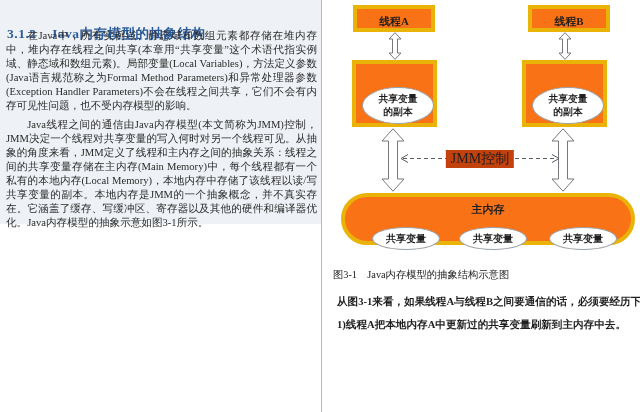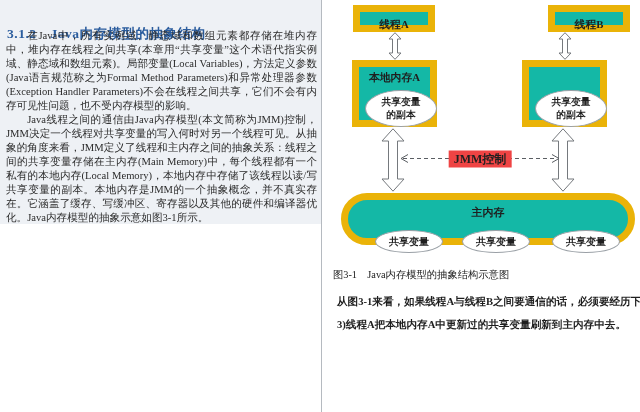--- a/index.html
+++ b/index.html
@@ -42,35 +42,35 @@
   .left-text {
     position: absolute;
     left: 6px; top: 29px;
     width: 311px;
     font-size: 10.6px;
     line-height: 14px;
     text-align: justify;
     color: #2b2b2b;
   }
   .left-text p { text-indent: 2em; }
-  .left-text p + p { }
+  .left-text p + p { margin-top: 5px; }
 
   
   .dbox {
     position: absolute;
-    border: 7px solid #eab308;
-    background: #14b8a6;
+    border: 4px solid #eab308;
+    background: #f97316;
     color: #1f1f1f;
     font-weight: bold;
     font-size: 10.8px;
     text-align: center;
   }
   .thread-box { width: 82px; height: 27px; line-height: 25px; top: 5px; }
   .thread-a { left: 353px; }
-  .thread-b { left: 548px; }
+  .thread-b { left: 528px; }
 
   .local-box { width: 85px; height: 67px; top: 60px; }
   .local-a { left: 352px; }
   .local-b { left: 522px; }
   .local-box .local-label { display: block; margin-top: 4px; font-size: 10.8px; }
   .copy-oval {
     position: absolute;
     left: 6px; top: 23px;
     width: 72px; height: 37px;
     border: 1px solid #9aa0a6;
@@ -89,24 +89,24 @@
   .arrow-sm-b { left: 558px; top: 32px; }
   .arrow-lg-a { left: 381px; top: 128px; }
   .arrow-lg-b { left: 551px; top: 128px; }
 
   .jmm-arrow { position: absolute; left: 399px; top: 151px; width: 162px; height: 15px; }
   .jmm-arrow svg { position: absolute; left: 0; top: 0; }
   .jmm-label {
     position: absolute;
     left: 50%; top: 50%;
     transform: translate(-50%, -50%);
-    background: #ef4444;
+    background: #c2410c;
     padding: 0 5px;
-    font-size: 12px;
-    font-weight: bold;
+    font-size: 14px;
+    font-weight: normal;
     color: #1f1f1f;
     white-space: nowrap;
     z-index: 2;
   }
 
   .main-memory { left: 341px; top: 193px; width: 294px; height: 52px; border-radius: 27px; }
   .main-memory .mm-label { display: block; margin-top: 5px; font-size: 11px; }
   .mm-oval {
     position: absolute;
     top: 30px;
@@ -171,21 +171,20 @@
         <polygon points="7,0.7 13,7 9.5,7 9.5,21 13,21 7,27.3 1,21 4.5,21 4.5,7 1,7" fill="#ffffff" stroke="#75797d" stroke-width="1"></polygon>
       </svg>
   </span>
   <span class="arrow-icon arrow-sm-b">
     <svg width="14" height="28" viewBox="0 0 14 28">
         <polygon points="7,0.7 13,7 9.5,7 9.5,21 13,21 7,27.3 1,21 4.5,21 4.5,7 1,7" fill="#ffffff" stroke="#75797d" stroke-width="1"></polygon>
       </svg>
   </span>
 
   <div class="dbox local-box local-a">
-    <span class="local-label">本地内存A</span>
     <div class="copy-oval">
       <span>共享变量</span>
       <span>的副本</span>
     </div>
   </div>
   <div class="dbox local-box local-b">
     <div class="copy-oval">
       <span>共享变量</span>
       <span>的副本</span>
     </div>
@@ -215,16 +214,16 @@
     <span class="mm-label">主内存</span>
     <div class="mm-oval mm-oval-1">共享变量</div>
     <div class="mm-oval mm-oval-2">共享变量</div>
     <div class="mm-oval mm-oval-3">共享变量</div>
   </div>
 
   <div class="figure-caption">图3-1　Java内存模型的抽象结构示意图</div>
 
   <div class="right-text">
     <p>从图3-1来看，如果线程A与线程B之间要通信的话，必须要经历下面2个步骤。</p>
-    <p>3)线程A把本地内存A中更新过的共享变量刷新到主内存中去。</p>
+    <p>1)线程A把本地内存A中更新过的共享变量刷新到主内存中去。</p>
   </div>
 
 </div>
 
 </body></html>

